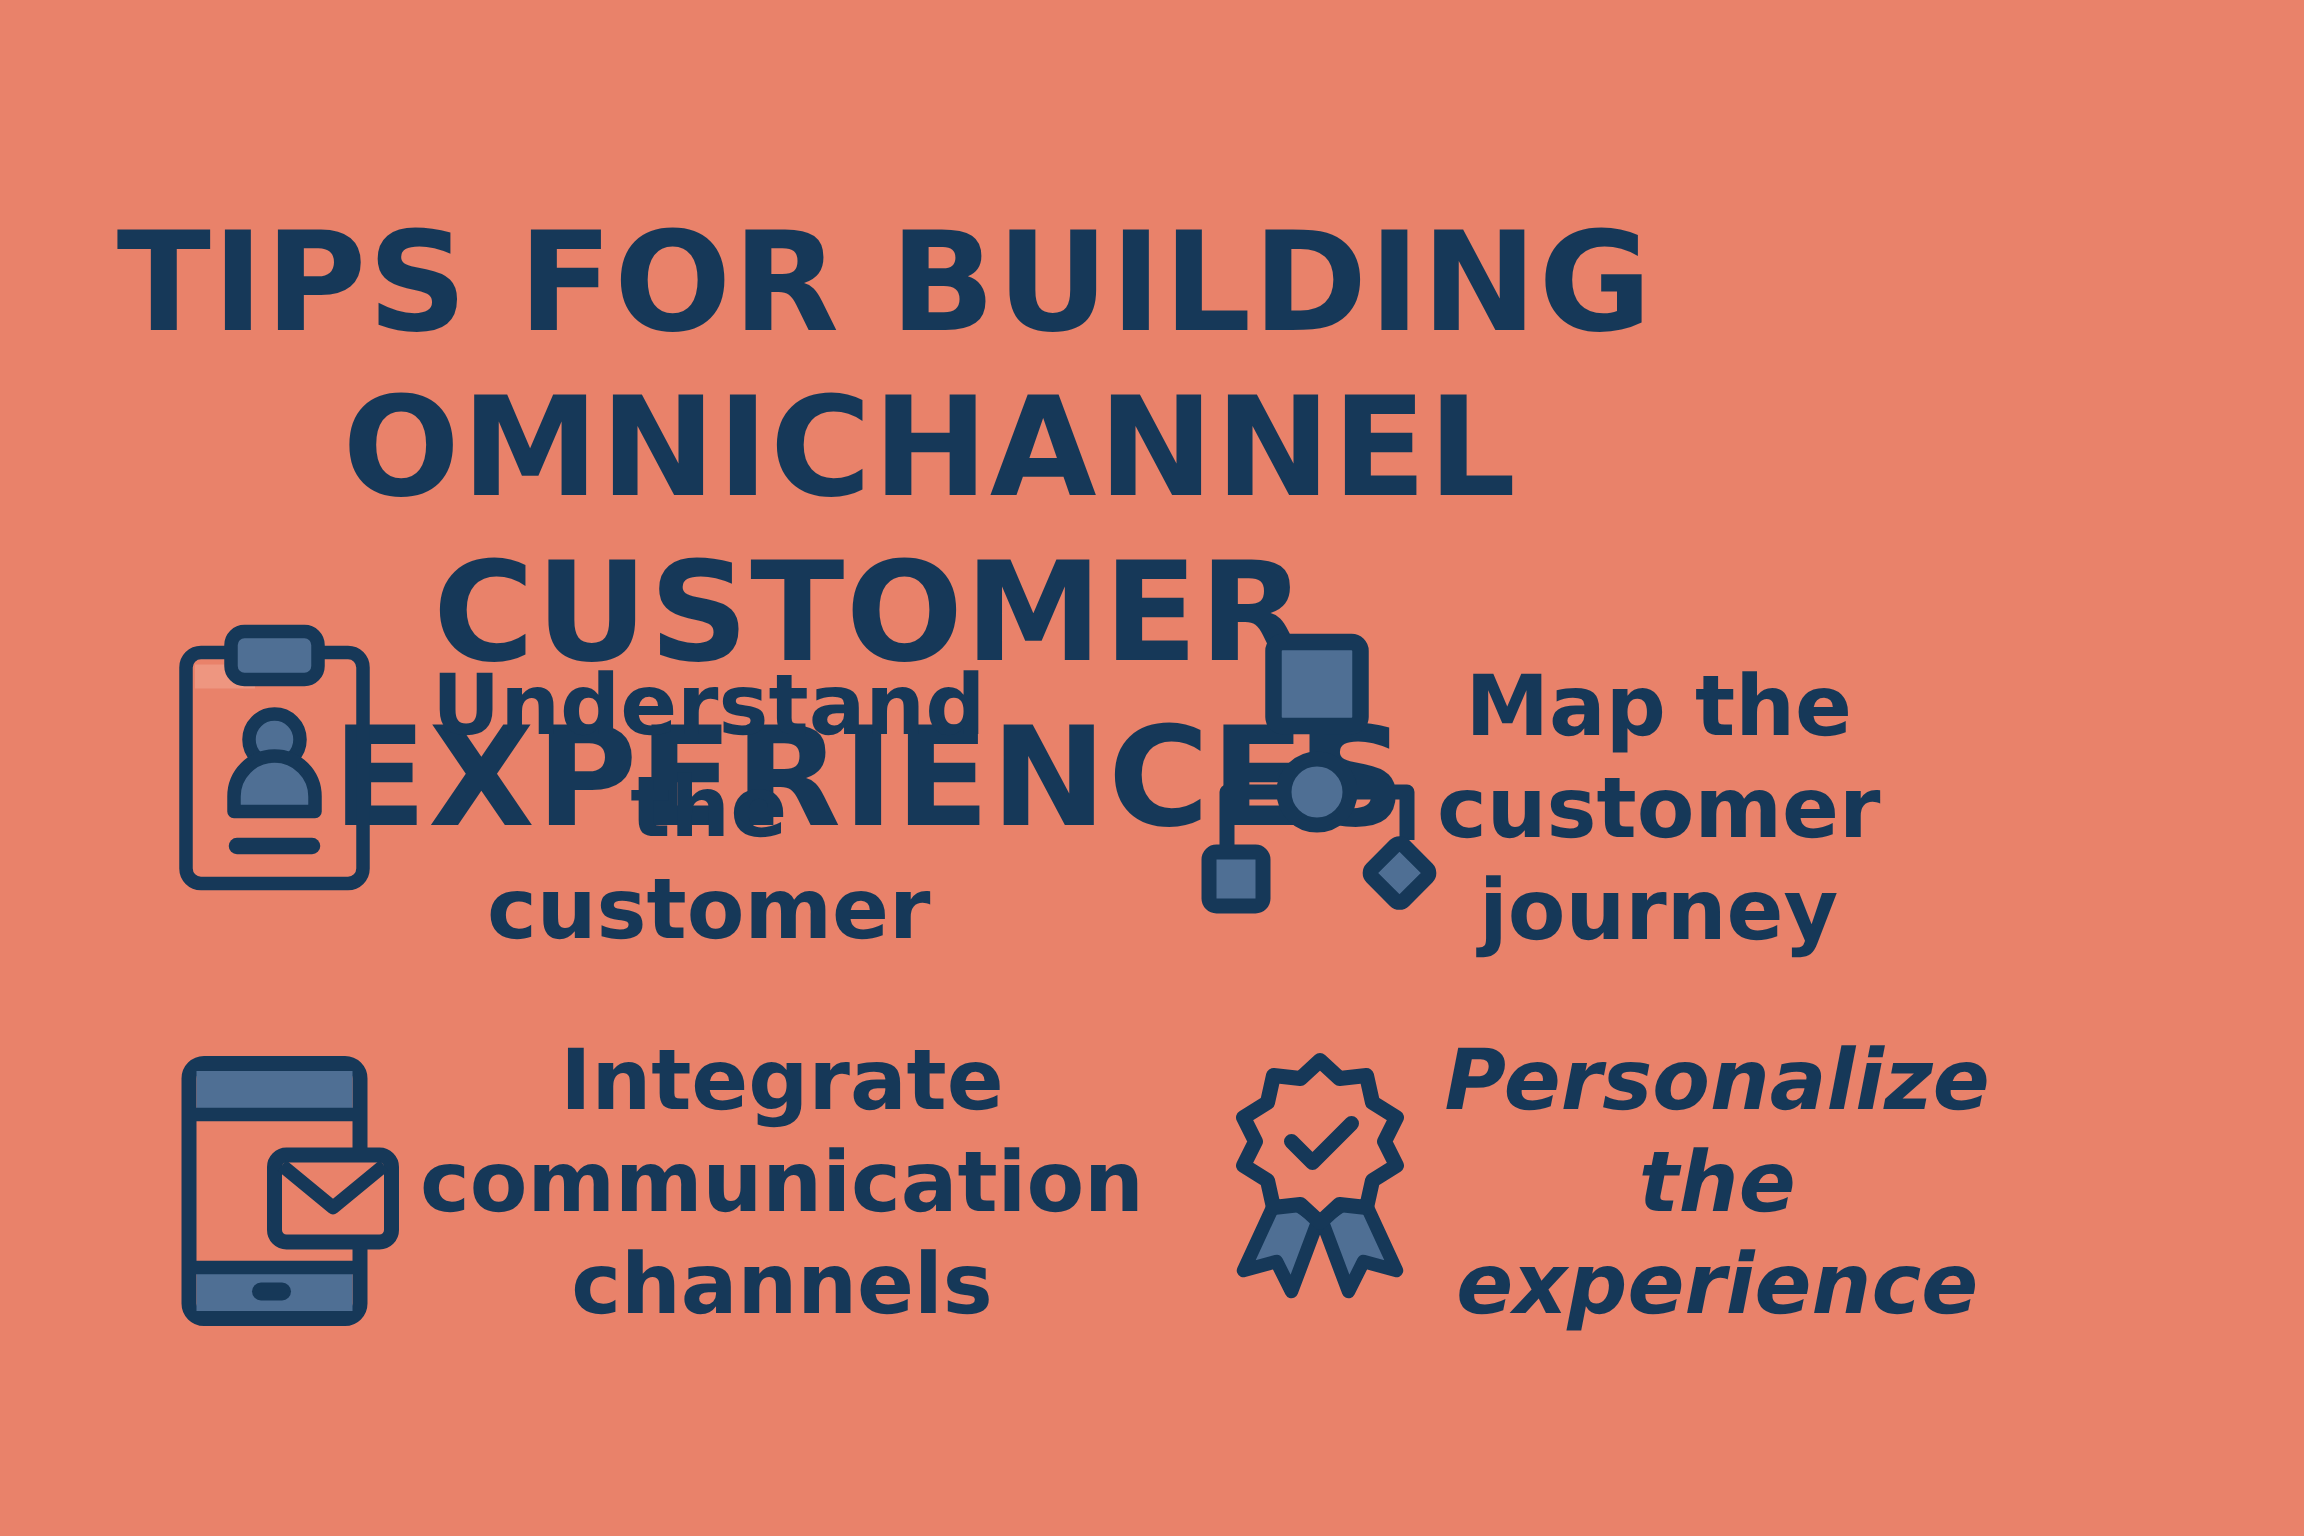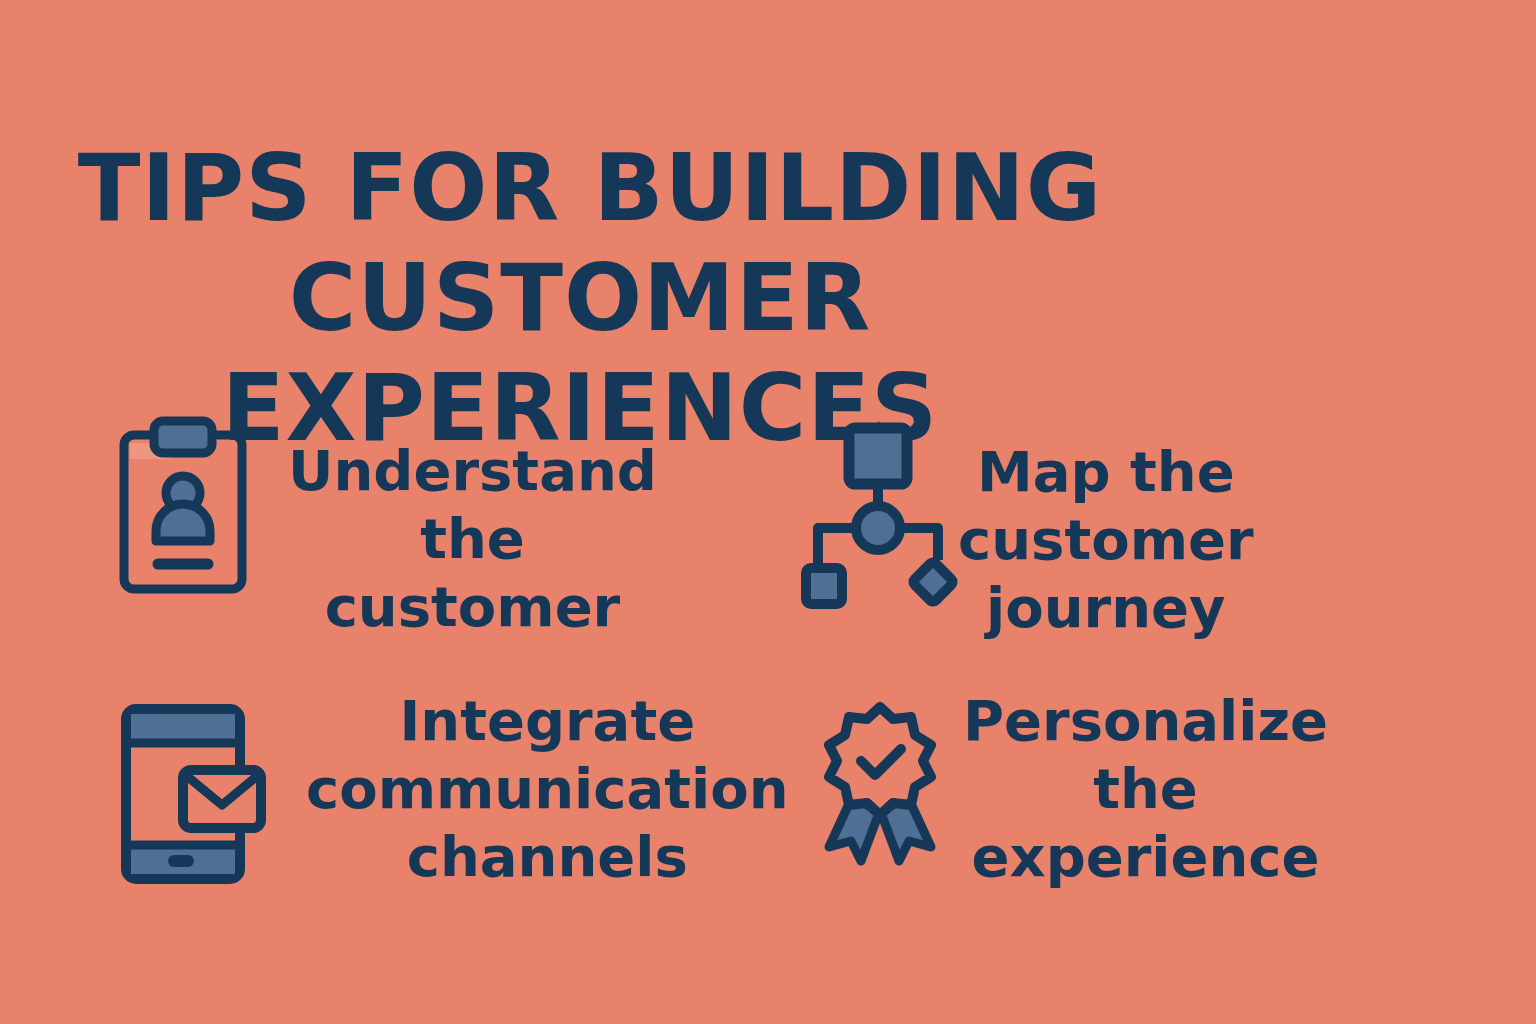--- a/index.html
+++ b/index.html
@@ -48,29 +48,30 @@
       font-weight: bold;
       color: #163858;
       white-space: pre-line;
       text-align: center;
     }
     .tip-1 { left: 118px; top: 415px; }
     .tip-1 .label { left: 170px; top: 22px; }
     .tip-2 { left: 800px; top: 420px; }
     .tip-2 .label { left: 158px; top: 18px; }
     .tip-3 { left: 118px; top: 695px; }
-    .tip-3 .label { left: 188px; top: -8px; }
+    .tip-3 .label { left: 162px; top: -8px; }
     .tip-4 { left: 815px; top: 695px; }
-    .tip-4 .label { left: 148px; top: -8px; }
+    .tip-4 .label { left: 148px; top: -8px; font-style: italic; }
   </style>
 </head>
 <body>
 
 <h1 class="title">
   <span class="line l1">TIPS FOR BUILDING</span>
+  <span class="line l2">OMNICHANNEL</span>
   <span class="line l3">CUSTOMER EXPERIENCES</span>
 </h1>
 
 <div class="tip tip-1">
   <span class="icon">
     <svg width="130" height="182" viewBox="0 0 130 182">
       <rect x="6" y="20" width="118" height="154" rx="10" fill="none" stroke="#163858" stroke-width="9"></rect>
       <rect x="12" y="28" width="40" height="16" fill="#f2a48f" opacity="0.6"></rect>
       <rect x="36" y="6" width="58" height="32" rx="9" fill="#4f6f94" stroke="#163858" stroke-width="9"></rect>
       <circle cx="65" cy="78" r="17" fill="#4f6f94" stroke="#163858" stroke-width="9"></circle>

